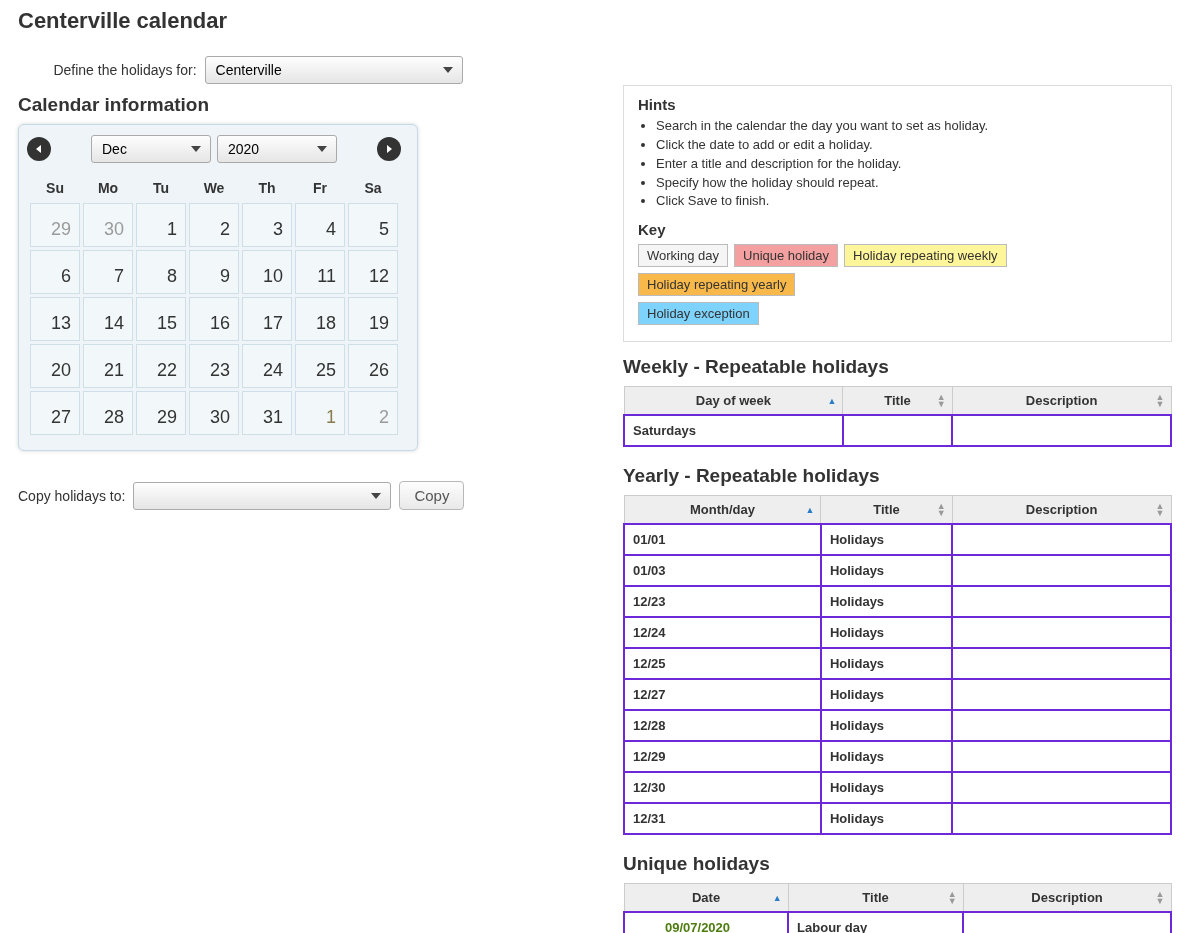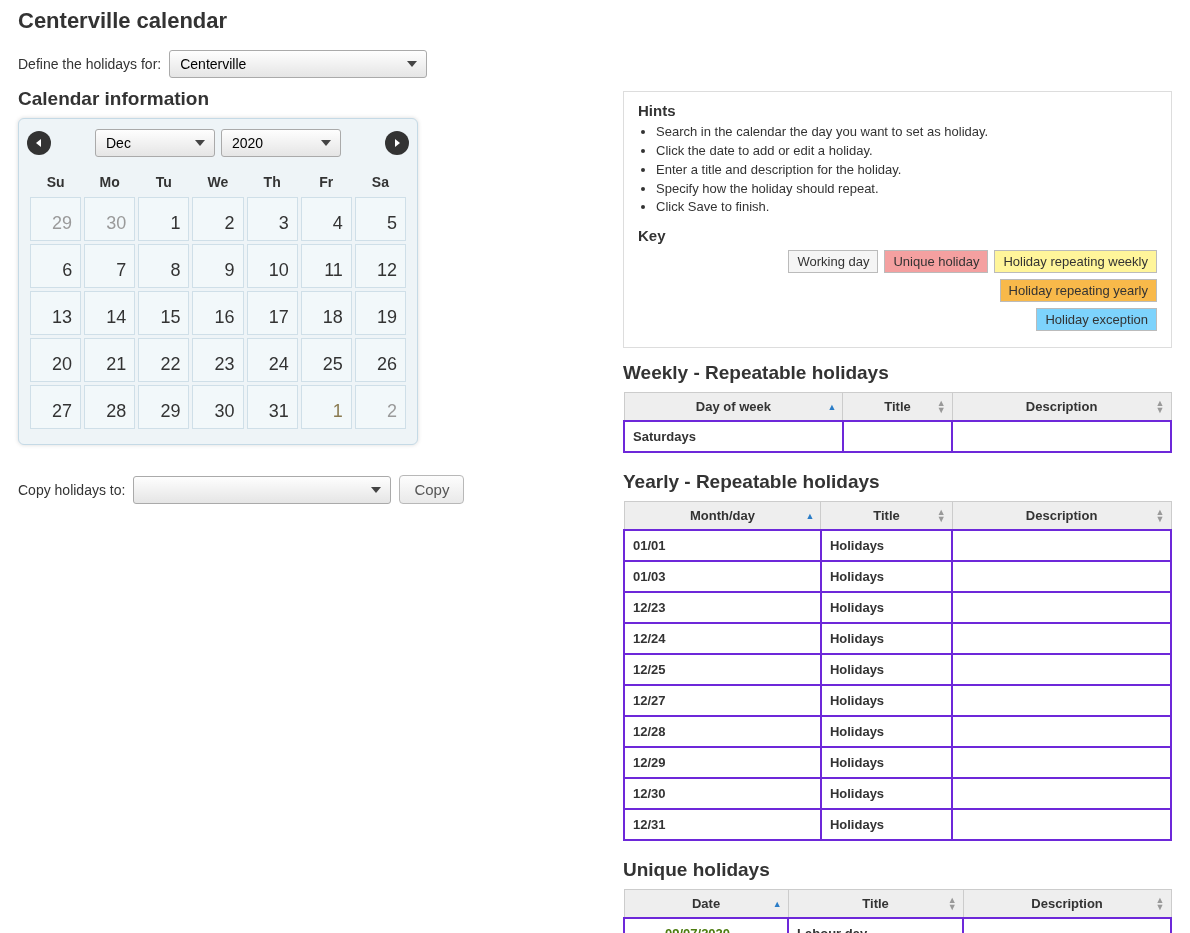--- a/index.html
+++ b/index.html
@@ -4,26 +4,26 @@
 <style>
   * { box-sizing: border-box; }
   body {
     font-family: Arial, Helvetica, sans-serif;
     font-size: 13px;
     color: #333;
     margin: 0;
     padding: 8px 18px;
     background: #fff;
   }
-  h2 { font-size: 22px; margin: 0 0 12px 0; font-weight: bold; }
+  h2 { font-size: 22px; margin: 0 0 6px 0; font-weight: bold; }
   h3 { font-size: 19px; margin: 10px 0 8px 0; font-weight: bold; }
   .row { display: flex; align-items: flex-start; gap: 30px; }
   .left { width: 480px; flex: none; }
   .right { flex: 1; max-width: 560px; margin-left: 95px; margin-top: 45px;}
-  .define-row { margin: 4px 0 10px 0; display:flex; align-items:center; gap:8px; font-size:14px;}
+  .define-row { margin: 16px 0 10px 0; display:flex; align-items:center; gap:8px; font-size:14px;justify-content:center;}
   select.big {
     appearance: none;
     -webkit-appearance:none;
     background: linear-gradient(#fefefe, #e5e5e5);
     border: 1px solid #aaa;
     border-radius: 3px;
     padding: 4px 28px 4px 10px;
     font-size: 14px;
     min-width: 258px;
     height: 28px;
@@ -40,21 +40,21 @@
     border-top:6px solid #444;
     pointer-events:none;
   }
 
   
   .cal {
     width: 400px;
     background: #eef4f7;
     border: 1px solid #c5dae6;
     border-radius: 6px;
-    padding: 10px 8px 12px 8px;
+    padding: 10px 16px 12px 8px;
     box-shadow: 0 0 4px rgba(0,0,0,0.15);
     margin-top:8px;
   }
   .cal-head { display:flex; align-items:center; justify-content:space-between; gap:4px; margin-bottom:10px;}
   .cal-arrow {
     width:24px;height:24px;border-radius:50%;
     background:#333; color:#fff;
     display:flex;align-items:center;justify-content:center;
     font-size:12px; cursor:pointer;
     flex:none;
@@ -92,21 +92,21 @@
 
   
   .hints-box {
     border:1px solid #ddd;
     padding:10px 14px 16px 14px;
     margin-bottom:14px;
   }
   .hints-box h4 { margin:0 0 4px 0; font-size:15px;}
   .hints-box ul { margin:0 0 10px 18px; padding:0;}
   .hints-box ul li { font-size:13px; line-height:1.45;}
-  .key-row { display:flex; flex-wrap:wrap; gap:6px; margin-top:6px;justify-content:flex-end;}
+  .key-row { display:flex; flex-wrap:wrap; gap:6px; margin-top:6px;}
   .tag { border:1px solid #bbb; padding:3px 8px; font-size:13px;}
   .tag-work { background:#f5f5f5;}
   .tag-unique { background:#f4a0a0;}
   .tag-weekly { background:#fff59a;}
   .tag-yearly { background:#f8b94a;}
   .tag-exc { background:#7dd3fc;}
 
   table.data {
     width:100%; border-collapse:collapse; font-size:13px; margin-bottom:4px;
   }

